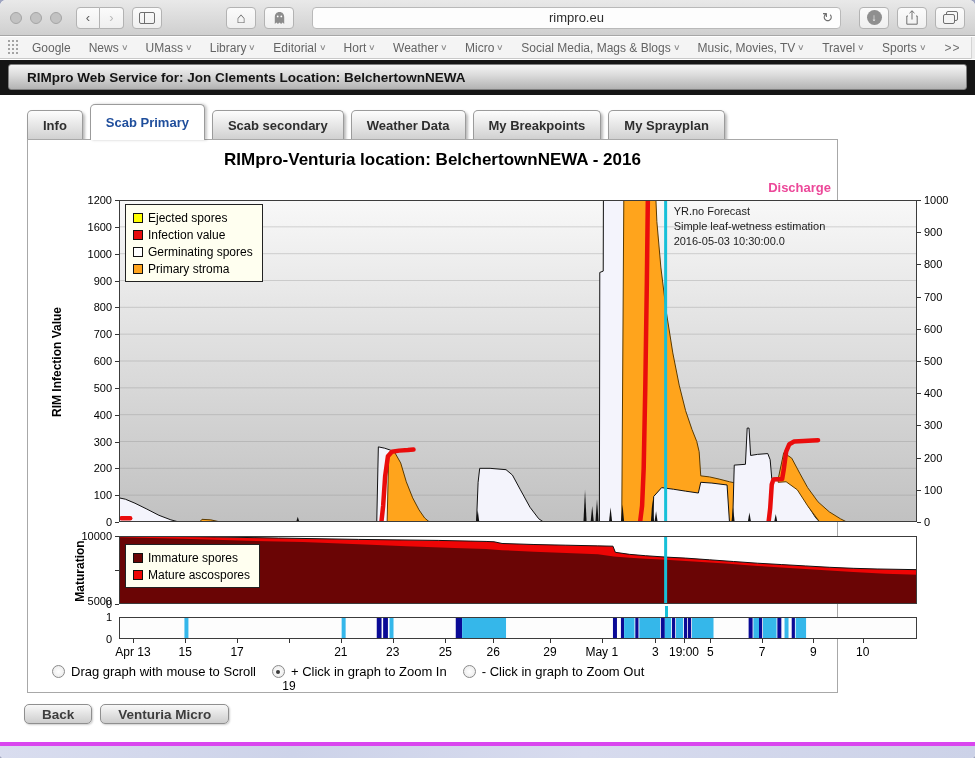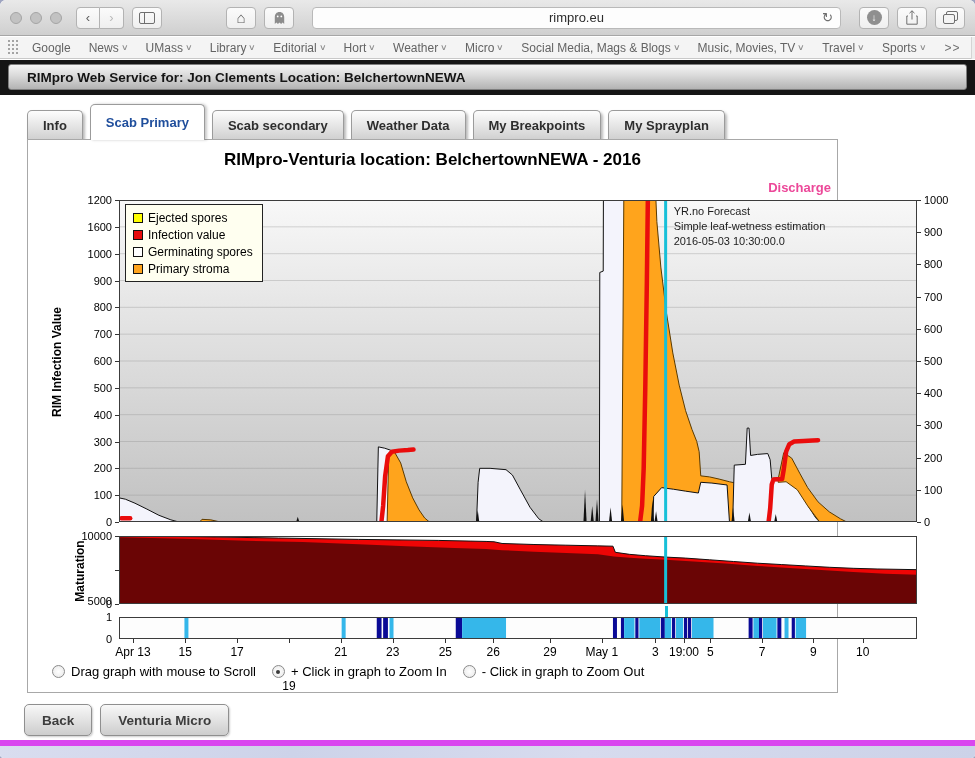--- a/index.html
+++ b/index.html
@@ -27,21 +27,21 @@
   .bm-more{margin:0 10px;color:#6f6f6f;letter-spacing:1px;}
   .bm-plus{width:26px;height:22px;border-left:1px solid #d4d4d4;background:#ededed;color:#6f6f6f;text-align:center;line-height:22px;font-size:14px;}
   .dotgrid{display:inline-grid;grid-template-columns:repeat(3,3px);grid-auto-rows:3px;gap:1px;margin-right:4px;}
   .dotgrid i{background:#8a8a8a;border-radius:50%;width:2px;height:2px;}
 
   
   .band{position:absolute;left:0;top:60px;width:975px;height:35px;background:#151515;}
   .band-bar{position:absolute;left:8px;right:8px;top:4px;height:26px;border:1px solid #7e7e7e;border-radius:3px;background:linear-gradient(#f4f4f4,#d9d9d9 45%,#b3b3b3);display:flex;align-items:center;padding-left:18px;font-size:13.5px;font-weight:bold;color:#141414;}
 
   
-  .page{position:absolute;left:0;top:95px;width:975px;height:651px;background:#fff;border-bottom:6px solid #d946ef;padding-left:26px;}
+  .page{position:absolute;left:0;top:95px;width:975px;height:651px;background:#fff;border-bottom:4px solid #d946ef;padding-left:26px;}
   .tabrow{position:absolute;left:27px;top:11px;height:34px;display:flex;align-items:flex-end;}
   .tab{height:30px;margin-right:7px;padding:0 15px;display:flex;align-items:center;font-size:13px;font-weight:bold;color:#2e2e2e;background:linear-gradient(#fdfdfd,#cfcfcf);border:1px solid #9b9b9b;border-bottom:none;border-radius:5px 5px 0 0;box-shadow:2px 2px 3px rgba(0,0,0,.28);position:relative;}
   .tab.active{height:36px;background:#fff;color:#1f4e9c;z-index:5;box-shadow:2px 0 3px rgba(0,0,0,.22);}
   .panel{position:absolute;left:27px;top:44px;width:811px;height:554px;border:1px solid #a8a8a8;background:#fff;z-index:1;}
   .ctitle{position:absolute;left:0;top:10px;width:100%;text-align:center;font-size:17px;font-weight:bold;color:#000;}
   .discharge{position:absolute;right:6px;top:40px;font-size:13px;font-weight:bold;color:#ec4899;}
   .plot{position:absolute;left:91px;top:60px;width:798px;height:322px;}
   .plot svg,.mat svg,.wet svg{position:absolute;left:0;top:0;width:100%;height:100%;}
   .mat{position:absolute;left:91px;top:396px;width:798px;height:68px;}
   .wet{position:absolute;left:91px;top:477px;width:798px;height:22px;}
@@ -54,21 +54,21 @@
   .legend .li{display:flex;align-items:center;gap:5px;height:17px;white-space:nowrap;}
   .legend .sw{width:10px;height:10px;border:1px solid #111;display:inline-block;}
   .anno{position:absolute;font-size:11px;color:#1c1c1c;line-height:15px;z-index:4;white-space:nowrap;}
   .cyan-gap{position:absolute;width:3px;background:#17c0d8;z-index:3;}
 
   .controls{position:absolute;left:14px;top:524px;display:flex;align-items:center;gap:6px;font-size:13px;color:#000;}
   .radio{width:13px;height:13px;border-radius:50%;border:1px solid #8a8a8a;background:radial-gradient(#fff,#e7e7e7);position:relative;margin-left:10px;}
   .radio.sel::after{content:"";position:absolute;left:3.5px;top:3.5px;width:4px;height:4px;border-radius:50%;background:#3a3a3a;}
 
   .btnrow{position:absolute;left:24px;top:609px;display:flex;gap:8px;}
-  .pbtn{height:32px;padding:0 17px;border:1px solid #8f8f8f;border-radius:5px;background:linear-gradient(#f8f8f8,#cdcdcd);font-size:13.5px;font-weight:bold;color:#3d3d3d;display:flex;align-items:center;box-shadow:1px 1px 2px rgba(0,0,0,.2);}
+  .pbtn{height:20px;padding:0 17px;border:1px solid #8f8f8f;border-radius:5px;background:linear-gradient(#f8f8f8,#cdcdcd);font-size:13.5px;font-weight:bold;color:#3d3d3d;display:flex;align-items:center;box-shadow:1px 1px 2px rgba(0,0,0,.2);}
 
   .footer{position:absolute;left:0;top:746px;width:975px;height:12px;background:linear-gradient(90deg,#d9ddef,#cdd3e9 30%,#d7dbee 60%,#ccd2e8);}
 </style>
 </head>
 <body>
 
 <div class="window">
 
   <div class="chrome">
     <div class="lights">
@@ -293,20 +293,30 @@
 
       <div class="mat">
         <svg id="mat-svg" viewBox="0 0 798 68" preserveAspectRatio="none">
             <rect x="0" y="0" width="798" height="68" fill="#ffffff"></rect>
             <polygon points="0,68 0,0 79.8,0.6800000000000068 159.6,2.0400000000000063 239.4,3.4000000000000057 319.2,4.420000000000002 351.12,5.100000000000001 367.08,5.439999999999998 375.06,5.780000000000001 383.04,7.479999999999997 414.96,8.5 446.88,9.18 478.8,9.86 493.962,10.200000000000003 496.35600000000005,16.32 510.72,18.36 526.68,19.72 546.63,21.08 566.58,22.1 590.52,23.799999999999997 614.46,25.5 638.4,27.200000000000003 662.34,28.560000000000002 686.28,29.92 710.22,31.28 734.16,32.3 758.1,32.98 798,33.66 798,68" fill="#ee0505" stroke="#111111" stroke-width="1"></polygon>
             <polygon points="0,68 0,1.3599999999999994 63.84,2.719999999999999 127.68,4.759999999999998 183.54,6.119999999999997 239.4,8.159999999999997 287.28,10.200000000000003 335.16,11.899999999999999 367.08,12.920000000000002 383.04,14.280000000000001 414.96,15.64 446.88,17 478.8,18.36 494.76,20.4 510.72,21.759999999999998 526.68,22.78 546.63,23.799999999999997 574.56,25.5 606.48,27.54 638.4,29.92 670.32,31.96 702.24,34 734.16,36.04 766.08,37.739999999999995 798,38.760000000000005 798,68" fill="#6a0505" stroke="none" stroke-width="1"></polygon>
             <line x1="546.63" y1="0" x2="546.63" y2="68" stroke="#17c0d8" stroke-width="3"></line>
             <rect x="0.5" y="0.5" width="797" height="67" fill="none" stroke="#3c3c3c" stroke-width="1"></rect>
           </svg>
       </div>
+      <div class="legend" style="left:97px;top:404px;" id="legend-mat">
+          <div class="li">
+            <span class="sw" style="background: rgb(106, 5, 5);"></span>
+            <span>Immature spores</span>
+          </div>
+          <div class="li">
+            <span class="sw" style="background: rgb(238, 5, 5);"></span>
+            <span>Mature ascospores</span>
+          </div>
+        </div>
 
       <div class="cyan-gap" id="cyan-gap" style="left: 636.63px; top: 466px; height: 11px;"></div>
 
       <div class="wet">
         <svg id="wet-svg" viewBox="0 0 798 22" preserveAspectRatio="none">
             <rect x="0" y="0" width="798" height="22" fill="#fdfdfd"></rect>
             <rect x="65.43599999999999" y="1" width="3.99" height="20" fill="#35b7ea"></rect>
             <rect x="222.64199999999997" y="1" width="3.99" height="20" fill="#35b7ea"></rect>
             <rect x="257.75399999999996" y="1" width="4.787999999999999" height="20" fill="#0a0a96"></rect>
             <rect x="264.13800000000003" y="1" width="4.787999999999999" height="20" fill="#0a0a96"></rect>

